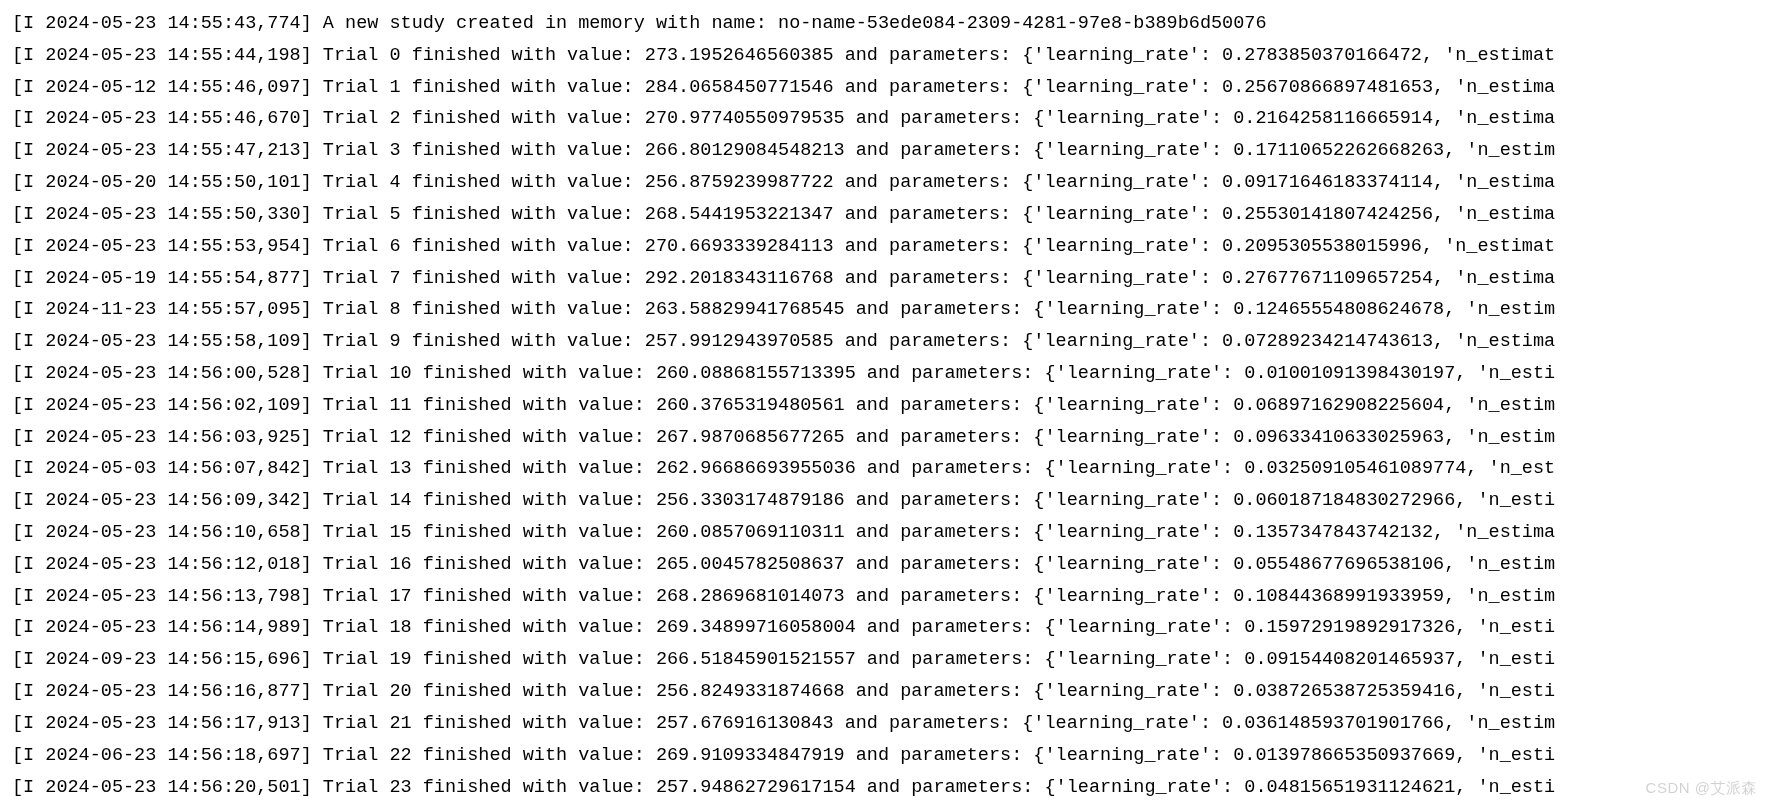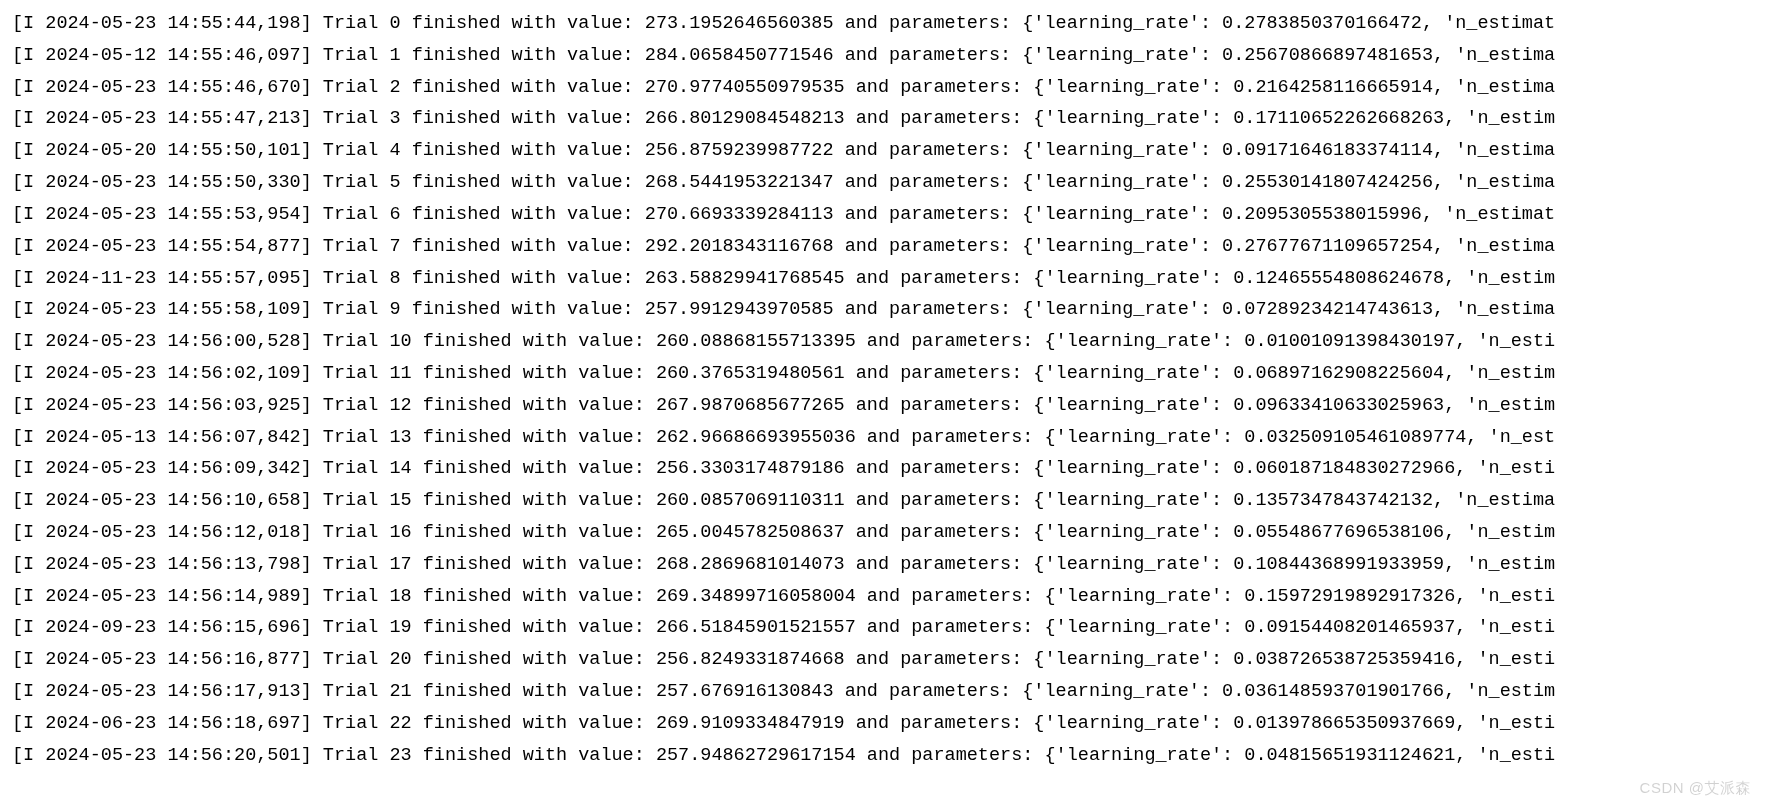--- a/index.html
+++ b/index.html
@@ -15,46 +15,47 @@
       width: 1775px;
       height: 805px;
       box-sizing: border-box;
       position: relative;
     }
     .log-line {
       display: block;
     }
     .watermark {
       position: absolute;
-      right: 24px;
+      right: 18px;
       bottom: 4px;
       font-family: sans-serif;
       font-size: 15px;
       color: rgba(0,0,0,0.18);
       letter-spacing: 0.5px;
     }
   </style>
 </head>
 <body>
 
 <div id="log-container">
+    <span class="log-line">[I 2024-05-23 14:55:43,774] A new study created in memory with name: no-name-53ede084-2309-4281-97e8-b389b6d50076</span>
     <span class="log-line">[I 2024-05-23 14:55:44,198] Trial 0 finished with value: 273.1952646560385 and parameters: {'learning_rate': 0.2783850370166472, 'n_estimat</span>
     <span class="log-line">[I 2024-05-12 14:55:46,097] Trial 1 finished with value: 284.0658450771546 and parameters: {'learning_rate': 0.25670866897481653, 'n_estima</span>
     <span class="log-line">[I 2024-05-23 14:55:46,670] Trial 2 finished with value: 270.97740550979535 and parameters: {'learning_rate': 0.2164258116665914, 'n_estima</span>
     <span class="log-line">[I 2024-05-23 14:55:47,213] Trial 3 finished with value: 266.80129084548213 and parameters: {'learning_rate': 0.17110652262668263, 'n_estim</span>
     <span class="log-line">[I 2024-05-20 14:55:50,101] Trial 4 finished with value: 256.8759239987722 and parameters: {'learning_rate': 0.09171646183374114, 'n_estima</span>
     <span class="log-line">[I 2024-05-23 14:55:50,330] Trial 5 finished with value: 268.5441953221347 and parameters: {'learning_rate': 0.25530141807424256, 'n_estima</span>
     <span class="log-line">[I 2024-05-23 14:55:53,954] Trial 6 finished with value: 270.6693339284113 and parameters: {'learning_rate': 0.2095305538015996, 'n_estimat</span>
-    <span class="log-line">[I 2024-05-23 14:55:54,877] Trial 7 finished with value: 292.2018343116768 and parameters: {'learning_rate': 0.27677671109657254, 'n_estima</span>
+    <span class="log-line">[I 2024-05-19 14:55:54,877] Trial 7 finished with value: 292.2018343116768 and parameters: {'learning_rate': 0.27677671109657254, 'n_estima</span>
     <span class="log-line">[I 2024-11-23 14:55:57,095] Trial 8 finished with value: 263.58829941768545 and parameters: {'learning_rate': 0.12465554808624678, 'n_estim</span>
     <span class="log-line">[I 2024-05-23 14:55:58,109] Trial 9 finished with value: 257.9912943970585 and parameters: {'learning_rate': 0.07289234214743613, 'n_estima</span>
     <span class="log-line">[I 2024-05-23 14:56:00,528] Trial 10 finished with value: 260.08868155713395 and parameters: {'learning_rate': 0.01001091398430197, 'n_esti</span>
     <span class="log-line">[I 2024-05-23 14:56:02,109] Trial 11 finished with value: 260.3765319480561 and parameters: {'learning_rate': 0.06897162908225604, 'n_estim</span>
     <span class="log-line">[I 2024-05-23 14:56:03,925] Trial 12 finished with value: 267.9870685677265 and parameters: {'learning_rate': 0.09633410633025963, 'n_estim</span>
-    <span class="log-line">[I 2024-05-13 14:56:07,842] Trial 13 finished with value: 262.96686693955036 and parameters: {'learning_rate': 0.032509105461089774, 'n_est</span>
+    <span class="log-line">[I 2024-05-03 14:56:07,842] Trial 13 finished with value: 262.96686693955036 and parameters: {'learning_rate': 0.032509105461089774, 'n_est</span>
     <span class="log-line">[I 2024-05-23 14:56:09,342] Trial 14 finished with value: 256.3303174879186 and parameters: {'learning_rate': 0.060187184830272966, 'n_esti</span>
     <span class="log-line">[I 2024-05-23 14:56:10,658] Trial 15 finished with value: 260.0857069110311 and parameters: {'learning_rate': 0.1357347843742132, 'n_estima</span>
     <span class="log-line">[I 2024-05-23 14:56:12,018] Trial 16 finished with value: 265.0045782508637 and parameters: {'learning_rate': 0.05548677696538106, 'n_estim</span>
     <span class="log-line">[I 2024-05-23 14:56:13,798] Trial 17 finished with value: 268.2869681014073 and parameters: {'learning_rate': 0.10844368991933959, 'n_estim</span>
     <span class="log-line">[I 2024-05-23 14:56:14,989] Trial 18 finished with value: 269.34899716058004 and parameters: {'learning_rate': 0.15972919892917326, 'n_esti</span>
     <span class="log-line">[I 2024-09-23 14:56:15,696] Trial 19 finished with value: 266.51845901521557 and parameters: {'learning_rate': 0.09154408201465937, 'n_esti</span>
     <span class="log-line">[I 2024-05-23 14:56:16,877] Trial 20 finished with value: 256.8249331874668 and parameters: {'learning_rate': 0.038726538725359416, 'n_esti</span>
     <span class="log-line">[I 2024-05-23 14:56:17,913] Trial 21 finished with value: 257.676916130843 and parameters: {'learning_rate': 0.036148593701901766, 'n_estim</span>
     <span class="log-line">[I 2024-06-23 14:56:18,697] Trial 22 finished with value: 269.9109334847919 and parameters: {'learning_rate': 0.013978665350937669, 'n_esti</span>
     <span class="log-line">[I 2024-05-23 14:56:20,501] Trial 23 finished with value: 257.94862729617154 and parameters: {'learning_rate': 0.04815651931124621, 'n_esti</span>

